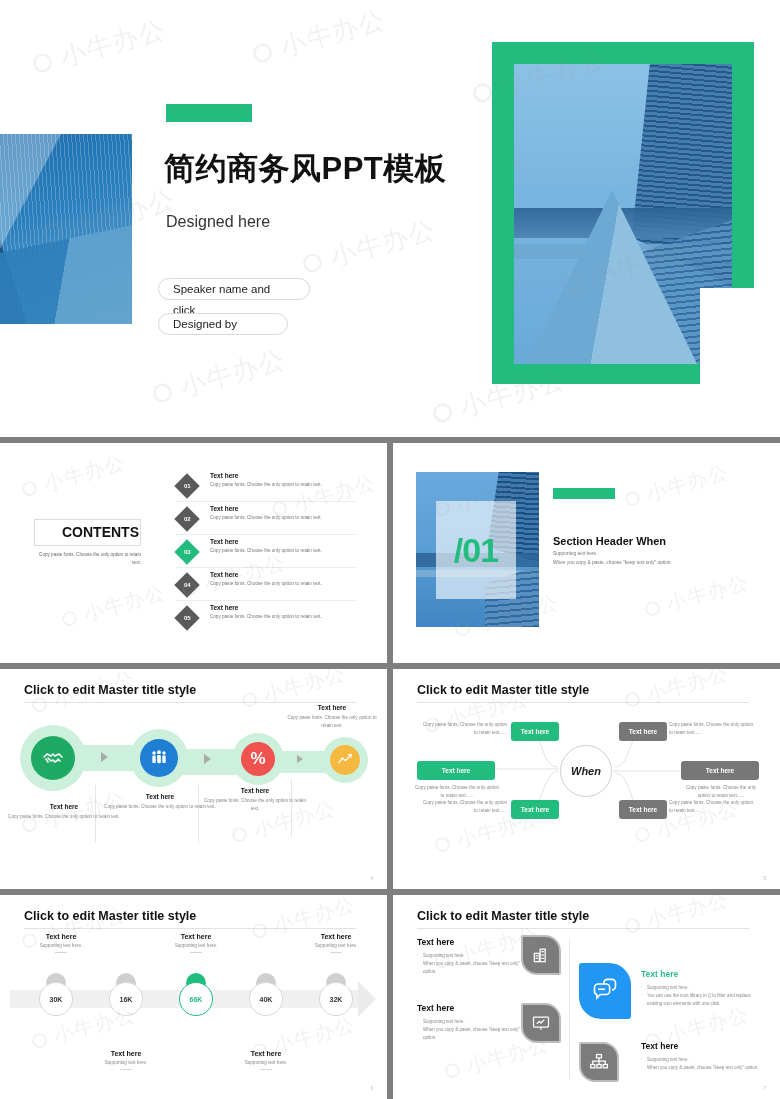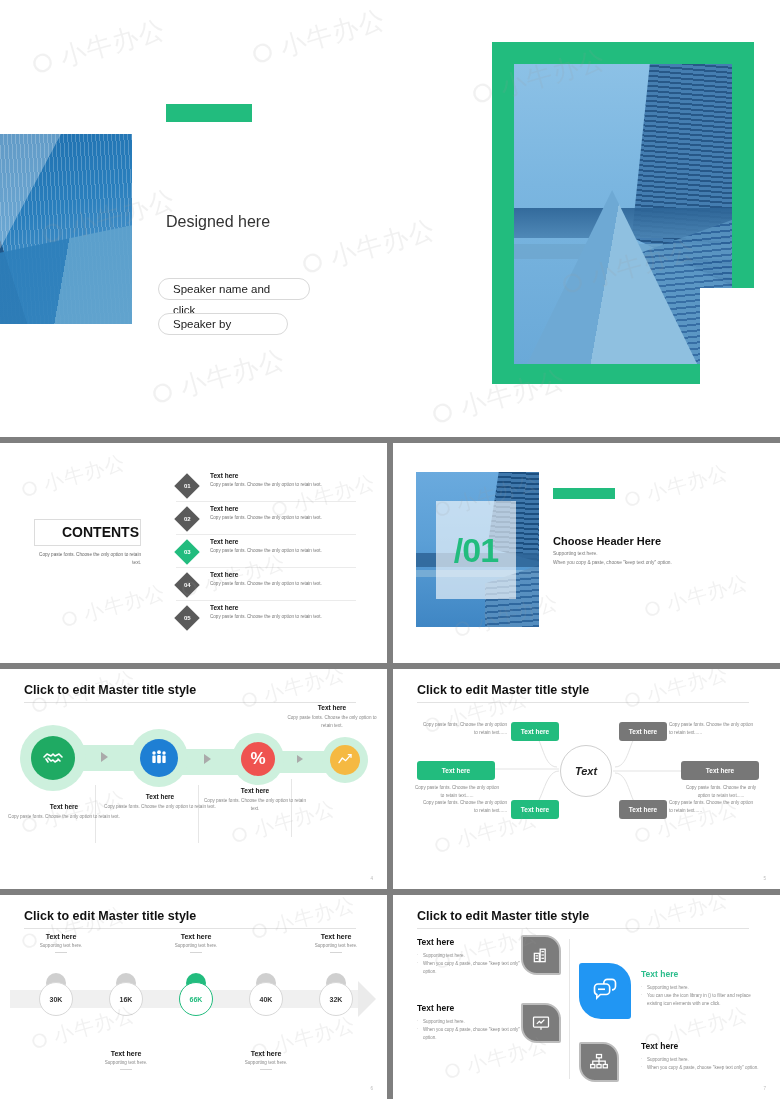--- a/index.html
+++ b/index.html
@@ -163,23 +163,24 @@
 </style>
 </head>
 <body>
 
 <div class="sheet">
 
   <div class="slide" id="s1">
     <div class="leftimg"></div>
 
     <div class="greenbar"></div>
+    <div class="title">简约商务风PPT模板</div>
     <div class="subtitle">Designed here</div>
     <div class="pill p1">Speaker name and click</div>
-    <div class="pill p2">Speaker by</div>
+    <div class="pill p2">Designed by</div>
 
     <div class="frame">
       <div class="photo">
         <div class="bld"></div>
           <div class="band"></div>
           <div class="band2"></div>
         <div class="bld2"></div>
           <div class="wedge"></div>
       </div>
       <div class="notch"></div>
@@ -252,21 +253,21 @@
     <div class="photo">
       <div class="g1"></div>
         <div class="g2"></div>
         <div class="g3"></div>
         <div class="g4"></div>
       <div class="card">
         <b>/01</b>
       </div>
     </div>
     <div class="gbar"></div>
-    <div class="sh">Choose Header Here</div>
+    <div class="sh">Section Header When</div>
     <div class="st1">Supporting text here.</div>
     <div class="st2">When you copy &amp; paste, choose "keep text only" option.</div>
 
     <div class="wm">
       <span style="left:230px;top:30px;font-size:20px;">⭘ 小牛办公</span>
       <span style="left:40px;top:40px;font-size:20px;">⭘ 小牛办公</span>
       <span style="left:250px;top:140px;font-size:20px;">⭘ 小牛办公</span>
       <span style="left:60px;top:160px;font-size:20px;">⭘ 小牛办公</span>
     </div>
   </div>
@@ -361,21 +362,21 @@
       <g fill="none" stroke="#e3e3e3" stroke-width="1">
         <path d="M164 98 C 148 98 150 62 136 62"></path>
         <path d="M166 102 C 150 102 150 140 136 140"></path>
         <path d="M166 100 L 102 100"></path>
         <path d="M222 98 C 238 98 236 62 250 62"></path>
         <path d="M222 104 C 238 104 236 140 250 140"></path>
         <path d="M220 102 L 288 102"></path>
       </g>
     </svg>
 
-    <div class="hub">Text</div>
+    <div class="hub">When</div>
 
     <div class="tag g" style="left:118px;top:53px;width:48px;">Text here</div>
     <div class="txt" style="left:26px;top:52px;text-align:right;">Copy paste fonts. Choose the only option to retain text......</div>
 
     <div class="tag g" style="left:24px;top:92px;width:78px;">Text here</div>
     <div class="txt" style="left:20px;top:115px;text-align:center;width:88px;">Copy paste fonts. Choose the only option to retain text......</div>
 
     <div class="tag g" style="left:118px;top:131px;width:48px;">Text here</div>
     <div class="txt" style="left:26px;top:130px;text-align:right;">Copy paste fonts. Choose the only option to retain text......</div>
 

